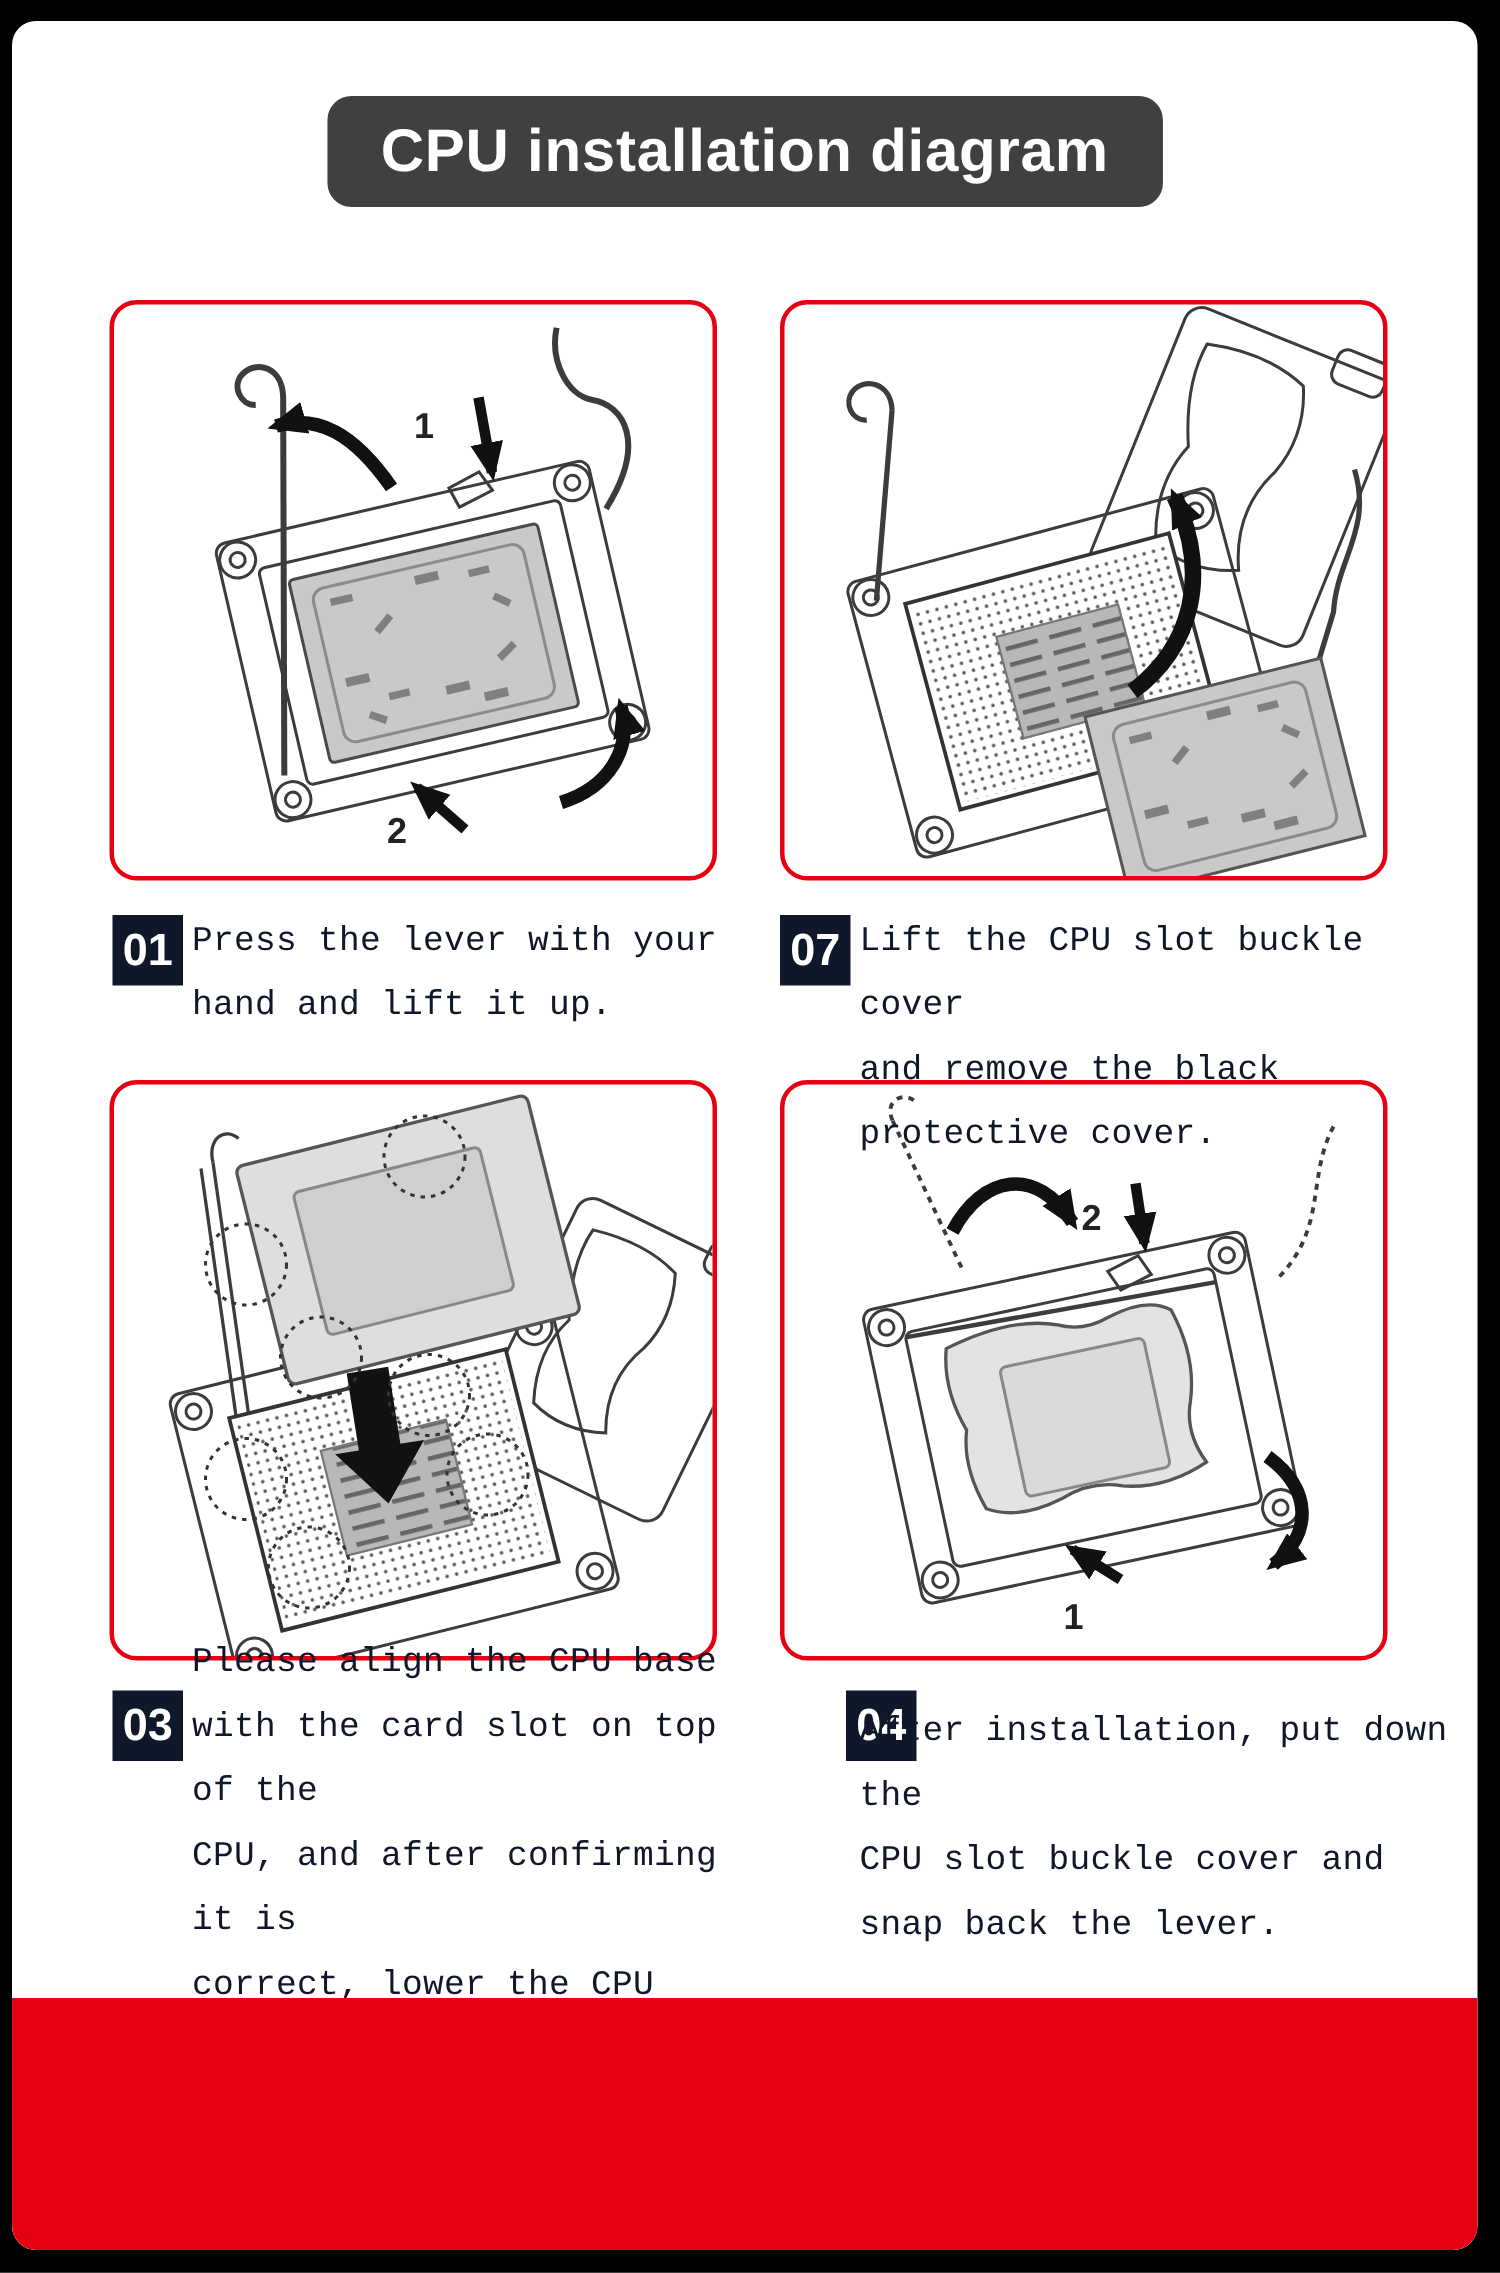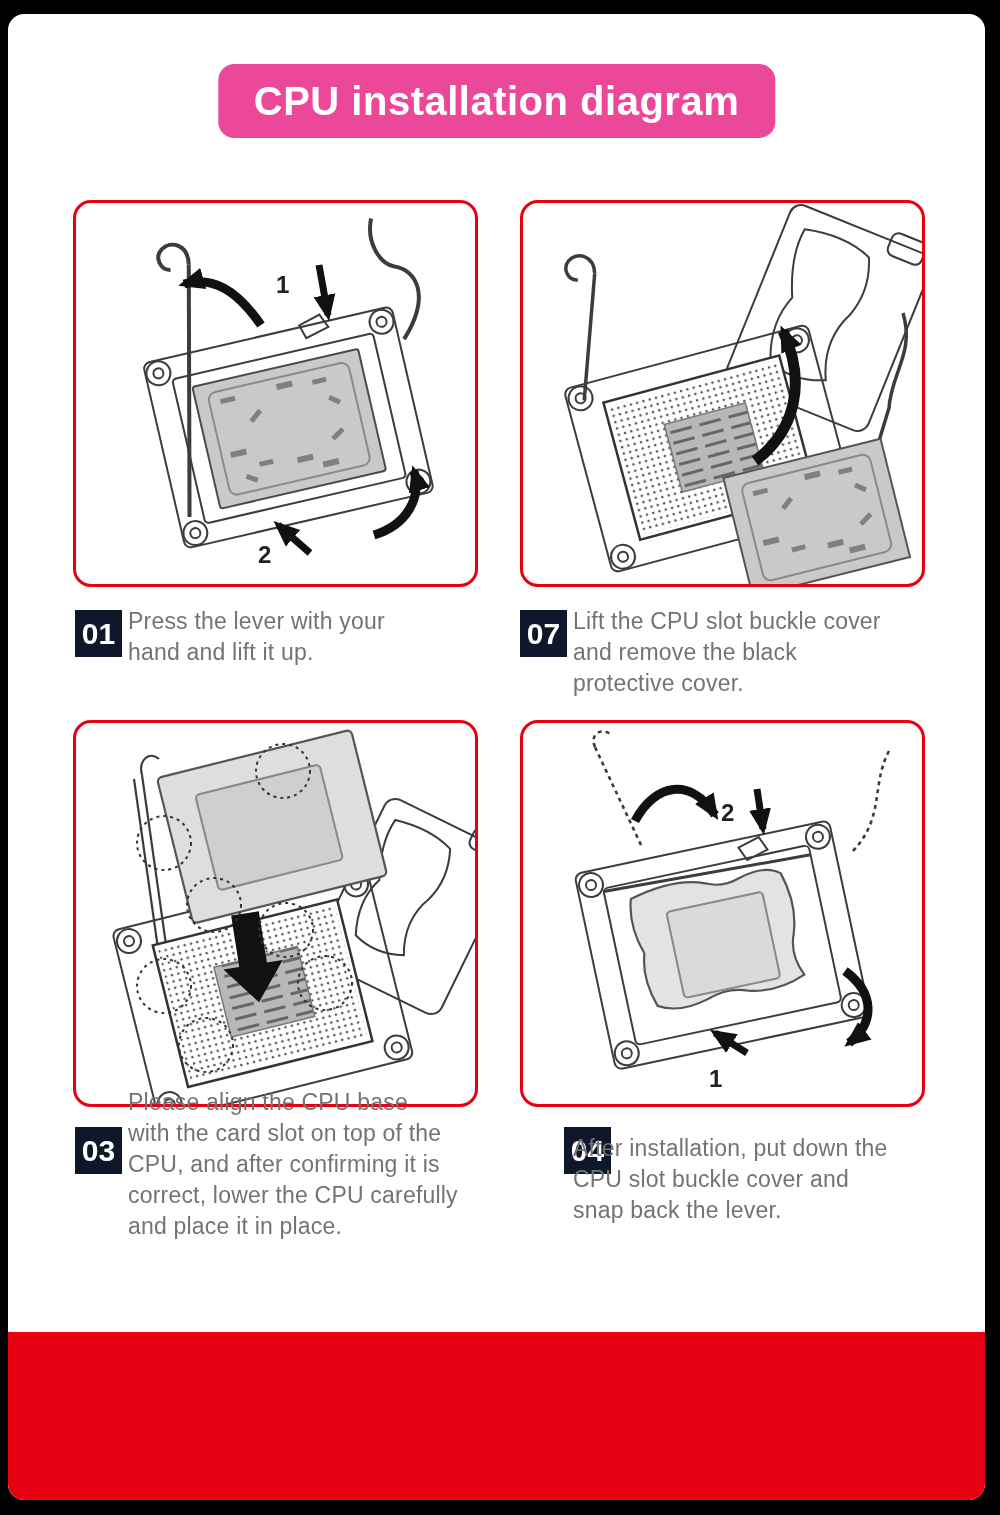--- a/index.html
+++ b/index.html
@@ -1,31 +1,31 @@
 <!DOCTYPE html>
 <html><head>
 <meta charset="utf-8">
 <style>
   html,body{margin:0;padding:0;background:#000;}
   body{width:1000px;height:1515px;position:relative;font-family:"Liberation Sans",sans-serif;}
   .page{position:absolute;left:8px;top:14px;width:977px;height:1486px;background:#fff;
         border-radius:16px 16px 16px 16px;overflow:hidden;}
   .title-banner{position:absolute;top:50px;left:50%;transform:translateX(-50%);
-        background:#ec4899;color:#fff;font-size:40px;font-weight:600;letter-spacing:.5px;
+        background:#404040;color:#fff;font-size:40px;font-weight:600;letter-spacing:.5px;
         line-height:74px;height:74px;padding:0 36px;border-radius:16px;white-space:nowrap;}
   .panel{position:absolute;width:405px;height:387px;border:3px solid #e60012;border-radius:18px;
         box-sizing:border-box;background:#fff;}
   .p1{left:65px;top:186px;} .p2{left:512px;top:186px;}
   .p3{left:65px;top:706px;} .p4{left:512px;top:706px;}
   .panel svg{position:absolute;left:0;top:0;width:399px;height:381px;}
   .fig-label{position:absolute;font-size:24px;font-weight:600;color:#222;}
   .badge{position:absolute;width:47px;height:47px;background:#0f172a;color:#fff;
         font-size:30px;font-weight:800;display:flex;align-items:center;justify-content:center;}
-  .step-text{position:absolute;font-size:23px;line-height:31px;color:#737373;
-        white-space:pre-line;letter-spacing:.2px;}
+  .step-text{position:absolute;font-size:23px;line-height:43px;color:#0f172a;
+        white-space:pre-line;letter-spacing:.2px;font-family:Liberation Mono, monospace;}
   .warn-band{position:absolute;left:0;top:1318px;width:977px;height:168px;background:#e60012;
         border-radius:0 0 16px 16px;}
   .stroke{stroke:#3c3c3c;fill:none;stroke-width:2;}
 </style>
 </head>
 <body>
 
 <div class="page">
 
   <div class="title-banner">CPU installation diagram</div>

